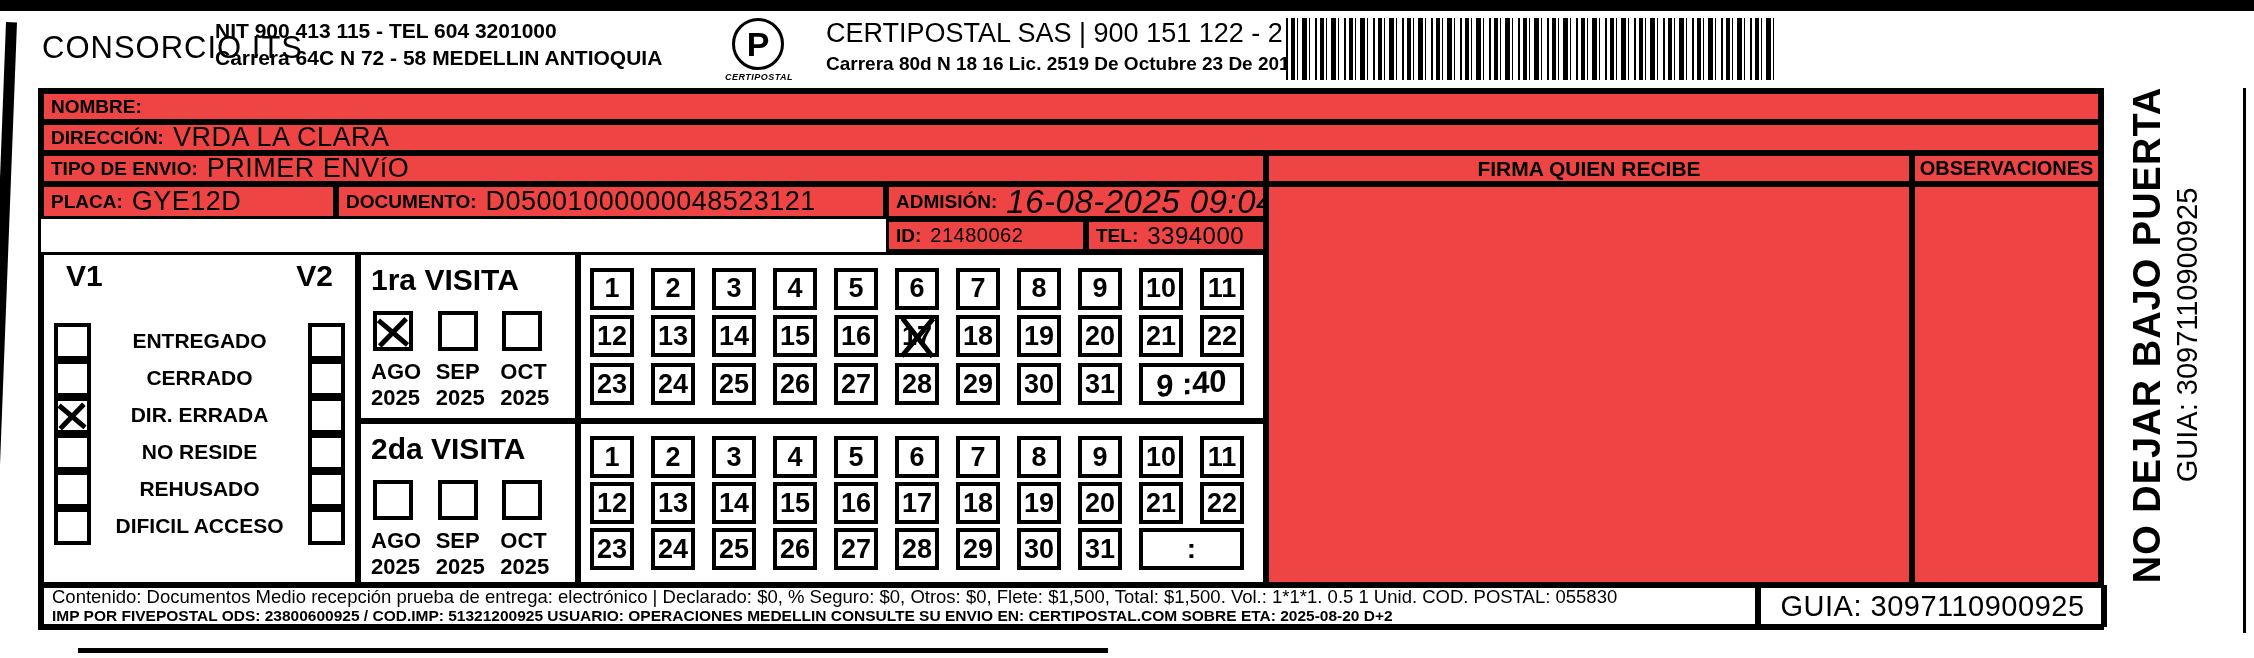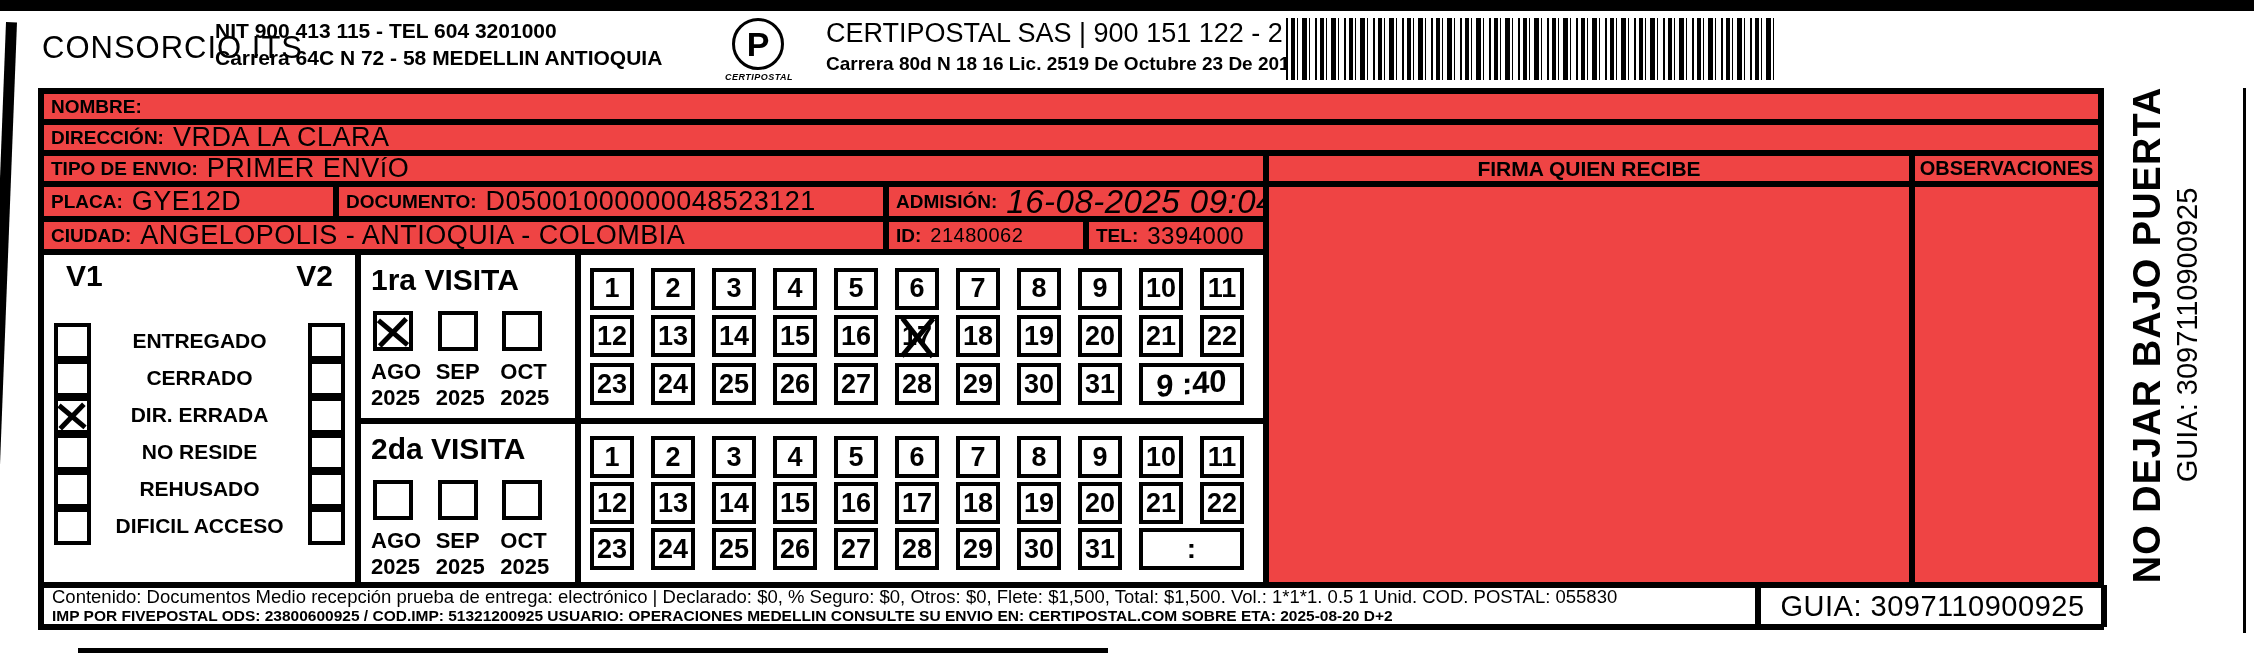--- a/index.html
+++ b/index.html
@@ -121,24 +121,20 @@
   </div>
   <div class="cell" style="left:295px;top:93px;width:550px;height:35px;">
     <span class="lbl">DOCUMENTO:</span>
     <span class="val">D05001000000048523121</span>
   </div>
   <div class="cell" style="left:845px;top:93px;width:380px;height:35px;">
     <span class="lbl">ADMISIÓN:</span>
     <span class="val" style="font-size:33px;font-style:italic;">16-08-2025 09:04:28</span>
   </div>
 
-  <div class="cell" style="left:0;top:128px;width:845px;height:33px;">
-    <span class="lbl">CIUDAD:</span>
-    <span class="val">ANGELOPOLIS - ANTIOQUIA - COLOMBIA</span>
-  </div>
   <div class="cell" style="left:845px;top:128px;width:200px;height:33px;">
     <span class="lbl">ID:</span>
     <span class="val" style="font-size:20px;">21480062</span>
   </div>
   <div class="cell" style="left:1045px;top:128px;width:180px;height:33px;">
     <span class="lbl">TEL:</span>
     <span class="val" style="font-size:24px;">3394000</span>
   </div>
 
   <div class="cell" style="left:1225px;top:93px;width:646px;height:401px;"></div>

